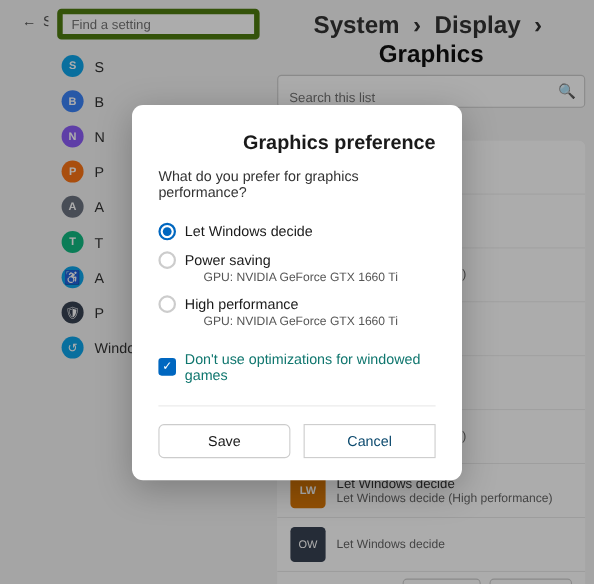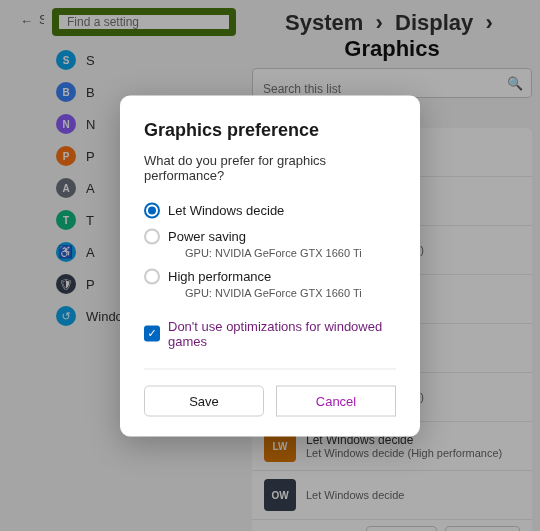--- a/index.html
+++ b/index.html
@@ -87,20 +87,21 @@
       box-shadow: 0 8px 32px rgba(0,0,0,0.25);
       z-index: 20;
       padding: 24px 24px 20px 24px;
     }
 
     .dialog-title {
       font-size: 18px;
       font-weight: 600;
       color: #1a1a1a;
       margin-bottom: 12px;
+      text-align: right;
     }
 
     .dialog-subtitle {
       font-size: 13px;
       color: #333;
       margin-bottom: 16px;
     }
 
     .radio-group {
       display: flex;
@@ -176,21 +177,21 @@
       flex-shrink: 0;
       display: flex;
       align-items: center;
       justify-content: center;
       color: white;
       font-size: 11px;
     }
 
     .checkbox-label {
       font-size: 13px;
-      color: #701a75;
+      color: #0f766e;
     }
 
     .dialog-divider {
       height: 1px;
       background: #e8e8e8;
       margin-bottom: 16px;
     }
 
     .dialog-buttons {
       display: flex;
@@ -210,21 +211,21 @@
       font-family: inherit;
     }
 
     .btn-cancel {
       flex: 1;
       padding: 7px 0;
       background: white;
       border: 1px solid #ccc;
       border-radius: 0;
       font-size: 13px;
-      color: #a21caf;
+      color: #0c4a6e;
       cursor: pointer;
       font-family: inherit;
     }
 
     .left-panel {
       position: absolute;
       left: 44px;
       top: 0;
       width: 200px;
       height: 100%;
@@ -232,21 +233,21 @@
       padding: 8px 0;
     }
 
     .left-search {
       margin: 0 8px 8px 8px;
     }
 
     .left-search-input {
       width: 100%;
       height: 28px;
-      border: 7px solid #4d7c0f;
+      border: 5px solid #4d7c0f;
       border-radius: 4px;
       background: white;
       padding: 0 8px;
       font-size: 12px;
     }
 
     .left-menu-item {
       display: flex;
       align-items: center;
       padding: 6px 12px;
@@ -375,21 +376,21 @@
           </div>
       </div>
       <div class="content-item">
         <div style="width:32px;height:32px;border-radius:4px;background:#d97706;flex-shrink:0;display:flex;align-items:center;justify-content:center;color:white;font-size:10px;font-weight:bold;">LW</div>
         <div>
           <div class="content-item-text">Let Windows decide</div>
           <div class="content-item-sub">Let Windows decide (High performance)</div>
         </div>
       </div>
       <div class="content-item">
-        <div style="width:32px;height:32px;border-radius:4px;background:#374151;flex-shrink:0;display:flex;align-items:center;justify-content:center;color:white;font-size:10px;font-weight:bold;">OW</div>
+        <div style="width:32px;height:32px;border-radius:4px;background:#374151;flex-shrink:0;display:flex;align-items:center;justify-content:center;color:white;font-size:10px;font-weight:normal;">OW</div>
         <div>
           <div class="content-item-sub">Let Windows decide</div>
         </div>
       </div>
 
       <div class="options-row">
         <button class="bg-btn">Options</button>
         <button class="bg-btn">Remove</button>
       </div>
 

